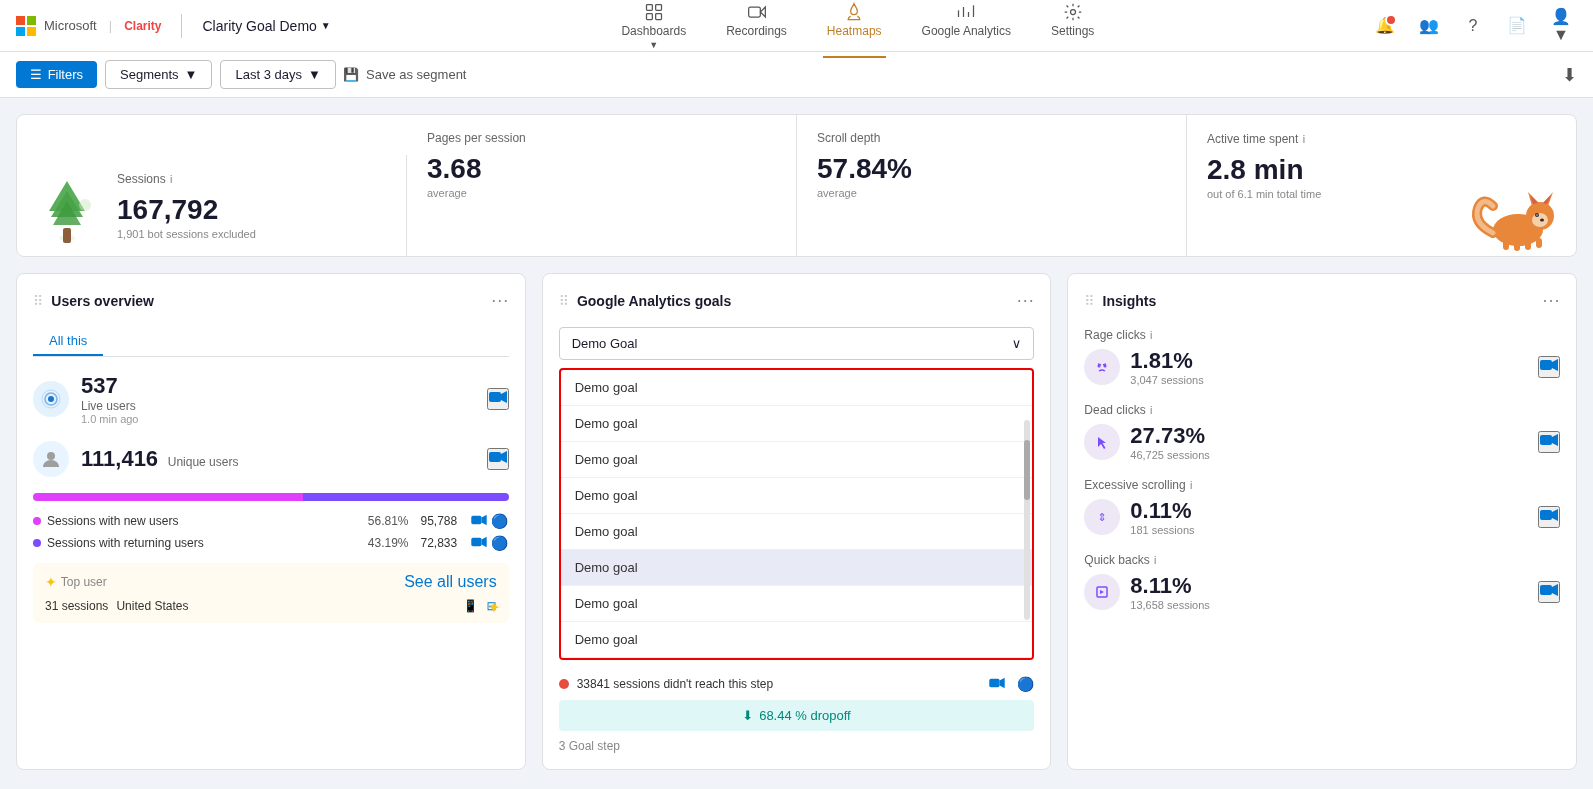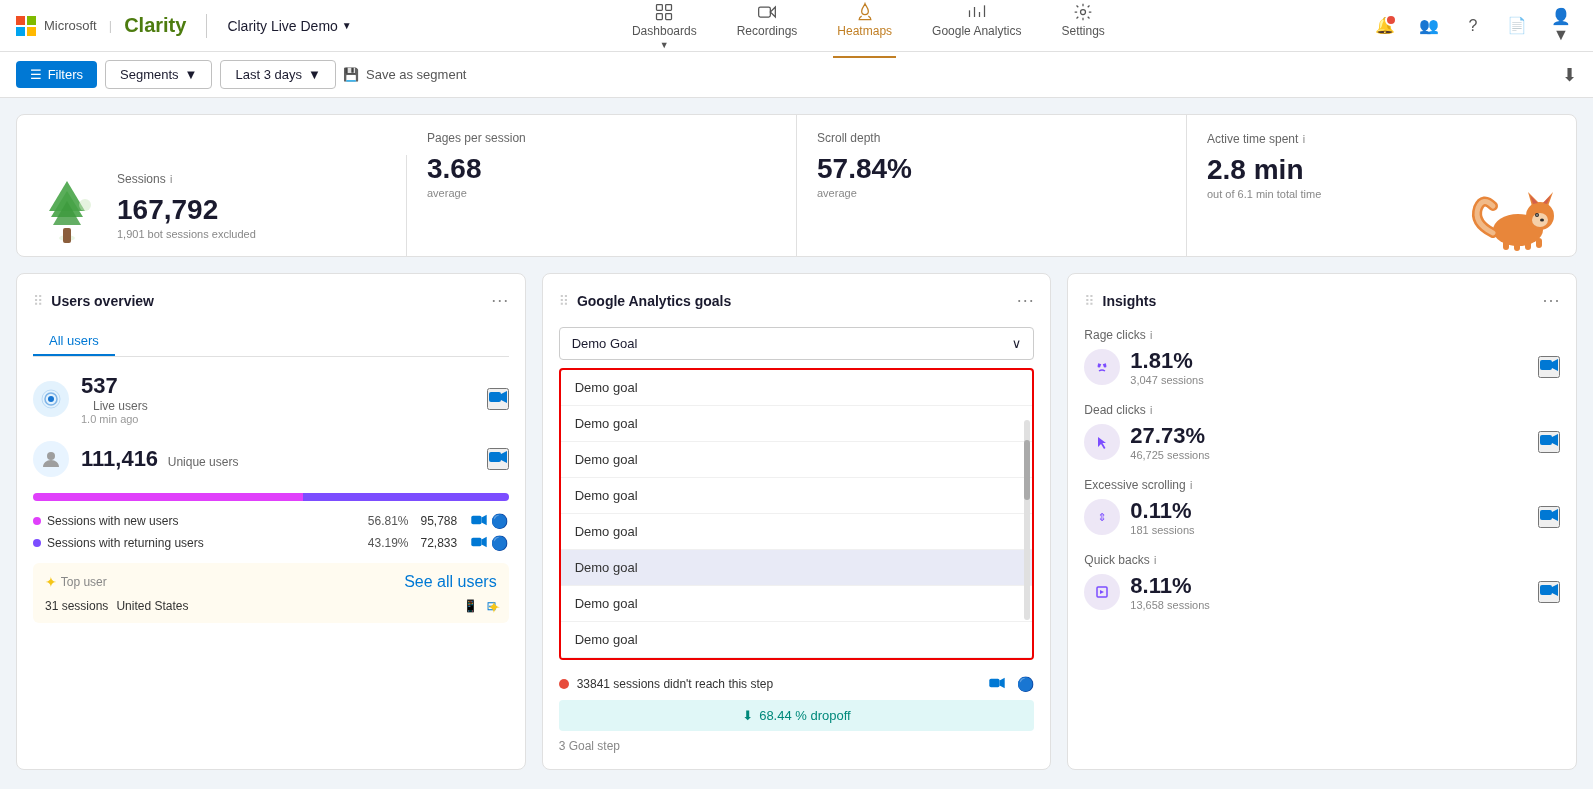--- a/index.html
+++ b/index.html
@@ -144,24 +144,24 @@
 <nav class="top-nav">
   <div class="nav-brand">
     <div class="ms-logo">
       <span class="r"></span>
         <span class="g"></span>
       <span class="b"></span>
         <span class="y"></span>
     </div>
     <span style="font-size:13px;color:#555;">Microsoft</span>
     <span style="color:#ccc;margin:0 4px;">|</span>
-    <span style="font-size:20px;font-weight:700;color:#4d7c0f;">Clarity</span>
+    <span style="font-size:12px;font-weight:700;color:#ef4444;">Clarity</span>
     <div class="nav-divider"></div>
     <div class="project-name">
-      <span>Clarity Live Demo</span>
+      <span>Clarity Goal Demo</span>
       <span style="font-size:10px;">▼</span>
     </div>
   </div>
 
   <div class="nav-center">
 
     <div class="nav-item">
       <svg viewBox="0 0 24 24" fill="none" stroke="currentColor" stroke-width="1.5">
         <rect x="3" y="3" width="7" height="7" rx="1"></rect>
           <rect x="14" y="3" width="7" height="7" rx="1"></rect>
@@ -318,34 +318,34 @@
 
   <div class="dashboard-grid">
 
     <div class="card">
       <div class="card-header">
         <span class="drag-handle">⠿</span>
         <span class="card-title">Users overview</span>
         <button class="card-menu">···</button>
       </div>
       <div class="tab-bar">
-        <div class="tab active">All users</div>
+        <div class="tab active">All this</div>
       </div>
 
       <div class="stat-row">
         <div class="live-dot">
           <svg width="20" height="20" viewBox="0 0 20 20">
             <circle cx="10" cy="10" r="3" fill="#1976d2"></circle>
             <circle cx="10" cy="10" r="6" fill="none" stroke="#1976d2" stroke-width="1.5" opacity="0.5"></circle>
             <circle cx="10" cy="10" r="9" fill="none" stroke="#1976d2" stroke-width="1" opacity="0.2"></circle>
           </svg>
         </div>
         <div>
           <span class="stat-number">537</span>
-          <div style="display:flex;gap:8px;align-items:center;margin-left:12px;">
+          <div style="display:flex;gap:8px;align-items:center;">
             <span class="stat-label">Live users</span>
           </div>
           <div class="stat-sublabel">1.0 min ago</div>
         </div>
         <button class="stat-camera">
           <svg width="18" height="14" viewBox="0 0 18 14">
             <rect x="0" y="2" width="12" height="10" rx="2" fill="#0078d4"></rect>
             <polygon points="12,4 18,1 18,13 12,10" fill="#0078d4"></polygon>
           </svg>
         </button>

